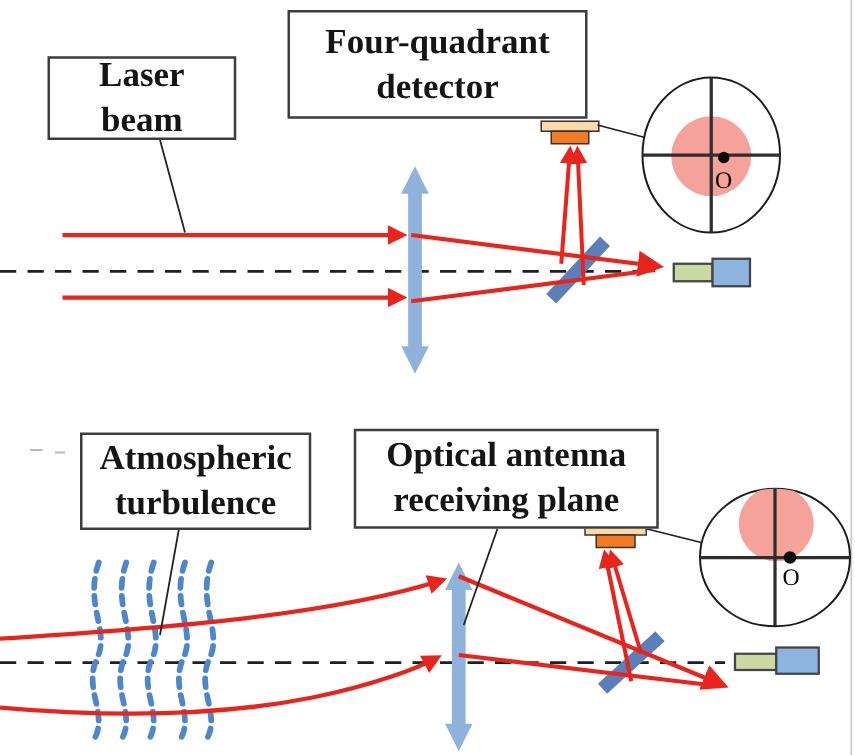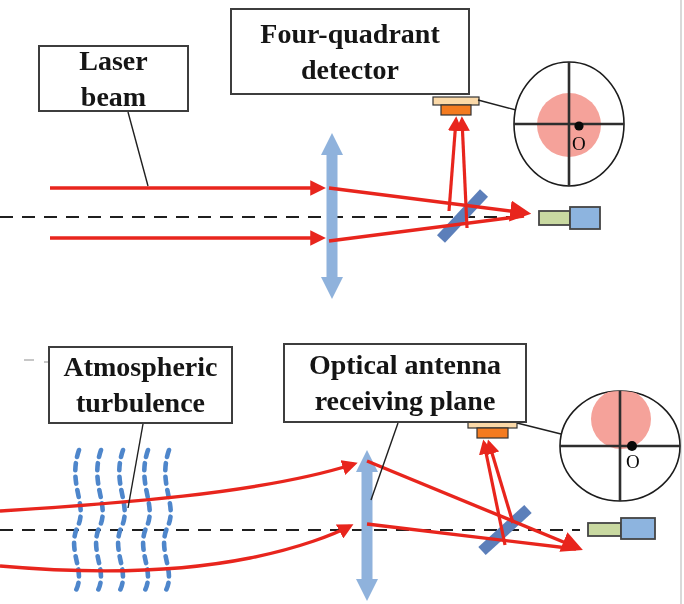--- a/index.html
+++ b/index.html
@@ -152,17 +152,17 @@
 
     <line x1="143" y1="424" x2="128" y2="508" class="connector"></line>
     <line x1="398" y1="423" x2="371" y2="500" class="connector"></line>
   </g>
 </svg>
 
 <div class="label-box" style="left:38px;top:45px;width:151px;height:67px;">Laser beam</div>
 
 <div class="label-box" style="left:230px;top:8px;width:240px;height:87px;">Four-quadrant detector</div>
 
-<div class="label-box" style="left:48px;top:346px;width:185px;height:78px;">Atmospheric turbulence</div>
+<div class="label-box" style="left:64px;top:346px;width:185px;height:78px;">Atmospheric turbulence</div>
 
 <div class="label-box" style="left:283px;top:343px;width:244px;height:80px;text-align:center;">Optical antenna receiving plane</div>
 
 </div>
 
 </body></html>

